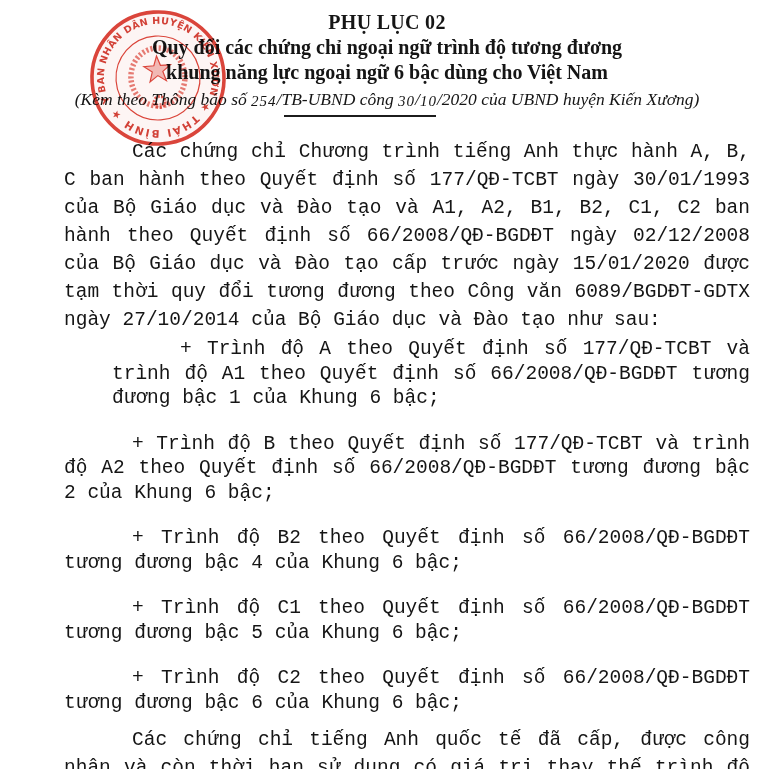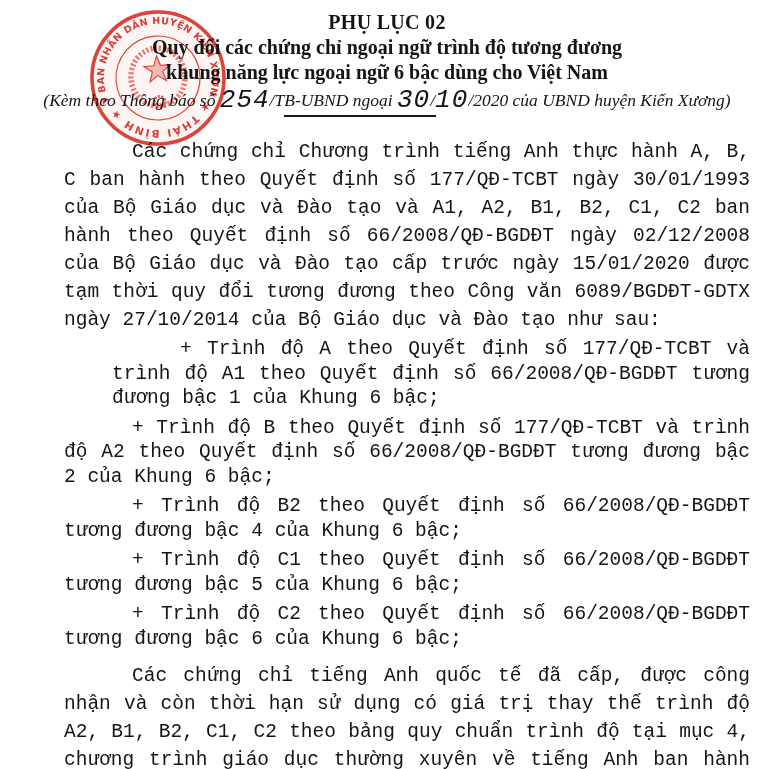--- a/index.html
+++ b/index.html
@@ -22,23 +22,23 @@
     font-size:20px;font-weight:700;line-height:26px;letter-spacing:.3px;
   }
   .doc-subtitle{
     font-size:20px;font-weight:700;line-height:24.5px;
   }
   .issuance{
     font-size:17.5px;font-style:italic;line-height:26px;margin-top:2px;
     white-space:nowrap;
   }
   .hand{
-    font-family:Liberation Mono, monospace;
+    font-family:Liberation Serif, serif;
     font-style:italic;font-weight:400;
-    font-size:26px;
+    font-size:15px;
     letter-spacing:1px;
     position:relative;top:1px;
   }
   .rule{
     width:152px;height:2px;background:#1c1c1c;
     margin:2px auto 0 auto;
     transform:translateX(-27px);
   }
   
   .doc-body{
@@ -48,21 +48,21 @@
     z-index:1;
     font-family:Liberation Mono, monospace;
   }
   .doc-body p{
     margin:0;
     text-align:justify;
     font-size:19.5px;
     text-indent:68px;
   }
   p.intro{line-height:28px;}
-  p.item{line-height:24.5px;margin-top:5px;}
+  p.item{line-height:24.5px;margin-top:21px;}
   p.item.first{margin-top:3px;margin-left:48px;}
   p.closing{line-height:28px;margin-top:11px;}
   
   .stamp{
     position:absolute;
     left:84px;top:4px;
     width:148px;height:148px;
     mix-blend-mode:multiply;
     opacity:.93;
     transform:rotate(-4deg);
@@ -96,21 +96,21 @@
     </text>
     <ellipse cx="74" cy="73" rx="27" ry="29" fill="none" stroke="#d8372c" stroke-width="5.5" stroke-dasharray="2.2 2" opacity="0.7"></ellipse>
     <path d="M74 52 L77.3 61.5 L87.3 61.7 L79.3 67.7 L82.2 77.3 L74 71.6 L65.8 77.3 L68.7 67.7 L60.7 61.7 L70.7 61.5 Z" fill="rgba(216,55,44,0.35)" stroke="#d8372c" stroke-width="1.2"></path>
     <circle cx="74" cy="98" r="5.5" fill="none" stroke="#d8372c" stroke-width="3" stroke-dasharray="2 1.4" opacity="0.85"></circle>
   </svg>
 
   <div class="doc-header">
     <div class="doc-title">PHỤ LỤC 02</div>
     <div class="doc-subtitle">Quy đổi các chứng chỉ ngoại ngữ trình độ tương đương</div>
     <div class="doc-subtitle">khung năng lực ngoại ngữ 6 bậc dùng cho Việt Nam</div>
-    <div class="issuance"><span>(Kèm theo Thông báo số </span><span class="hand">254</span><span>/TB-UBND ngoại </span><span class="hand">30</span><span>/</span><span class="hand">10</span><span>/2020 của UBND huyện Kiến Xương)</span></div>
+    <div class="issuance"><span>(Kèm theo Thông báo số </span><span class="hand">254</span><span>/TB-UBND công </span><span class="hand">30</span><span>/</span><span class="hand">10</span><span>/2020 của UBND huyện Kiến Xương)</span></div>
     <div class="rule"></div>
   </div>
 
   <div class="doc-body">
     <p class="intro">Các chứng chỉ Chương trình tiếng Anh thực hành A, B, C ban hành theo Quyết định số 177/QĐ-TCBT ngày 30/01/1993 của Bộ Giáo dục và Đào tạo và A1, A2, B1, B2, C1, C2 ban hành theo Quyết định số 66/2008/QĐ-BGDĐT ngày 02/12/2008 của Bộ Giáo dục và Đào tạo cấp trước ngày 15/01/2020 được tạm thời quy đổi tương đương theo Công văn 6089/BGDĐT-GDTX ngày 27/10/2014 của Bộ Giáo dục và Đào tạo như sau:</p>
     <p class="item first">+ Trình độ A theo Quyết định số 177/QĐ-TCBT và trình độ A1 theo Quyết định số 66/2008/QĐ-BGDĐT tương đương bậc 1 của Khung 6 bậc;</p>
     <p class="item">+ Trình độ B theo Quyết định số 177/QĐ-TCBT và trình độ A2 theo Quyết định số 66/2008/QĐ-BGDĐT tương đương bậc 2 của Khung 6 bậc;</p>
     <p class="item">+ Trình độ B2 theo Quyết định số 66/2008/QĐ-BGDĐT tương đương bậc 4 của Khung 6 bậc;</p>
     <p class="item">+ Trình độ C1 theo Quyết định số 66/2008/QĐ-BGDĐT tương đương bậc 5 của Khung 6 bậc;</p>
     <p class="item">+ Trình độ C2 theo Quyết định số 66/2008/QĐ-BGDĐT tương đương bậc 6 của Khung 6 bậc;</p>

